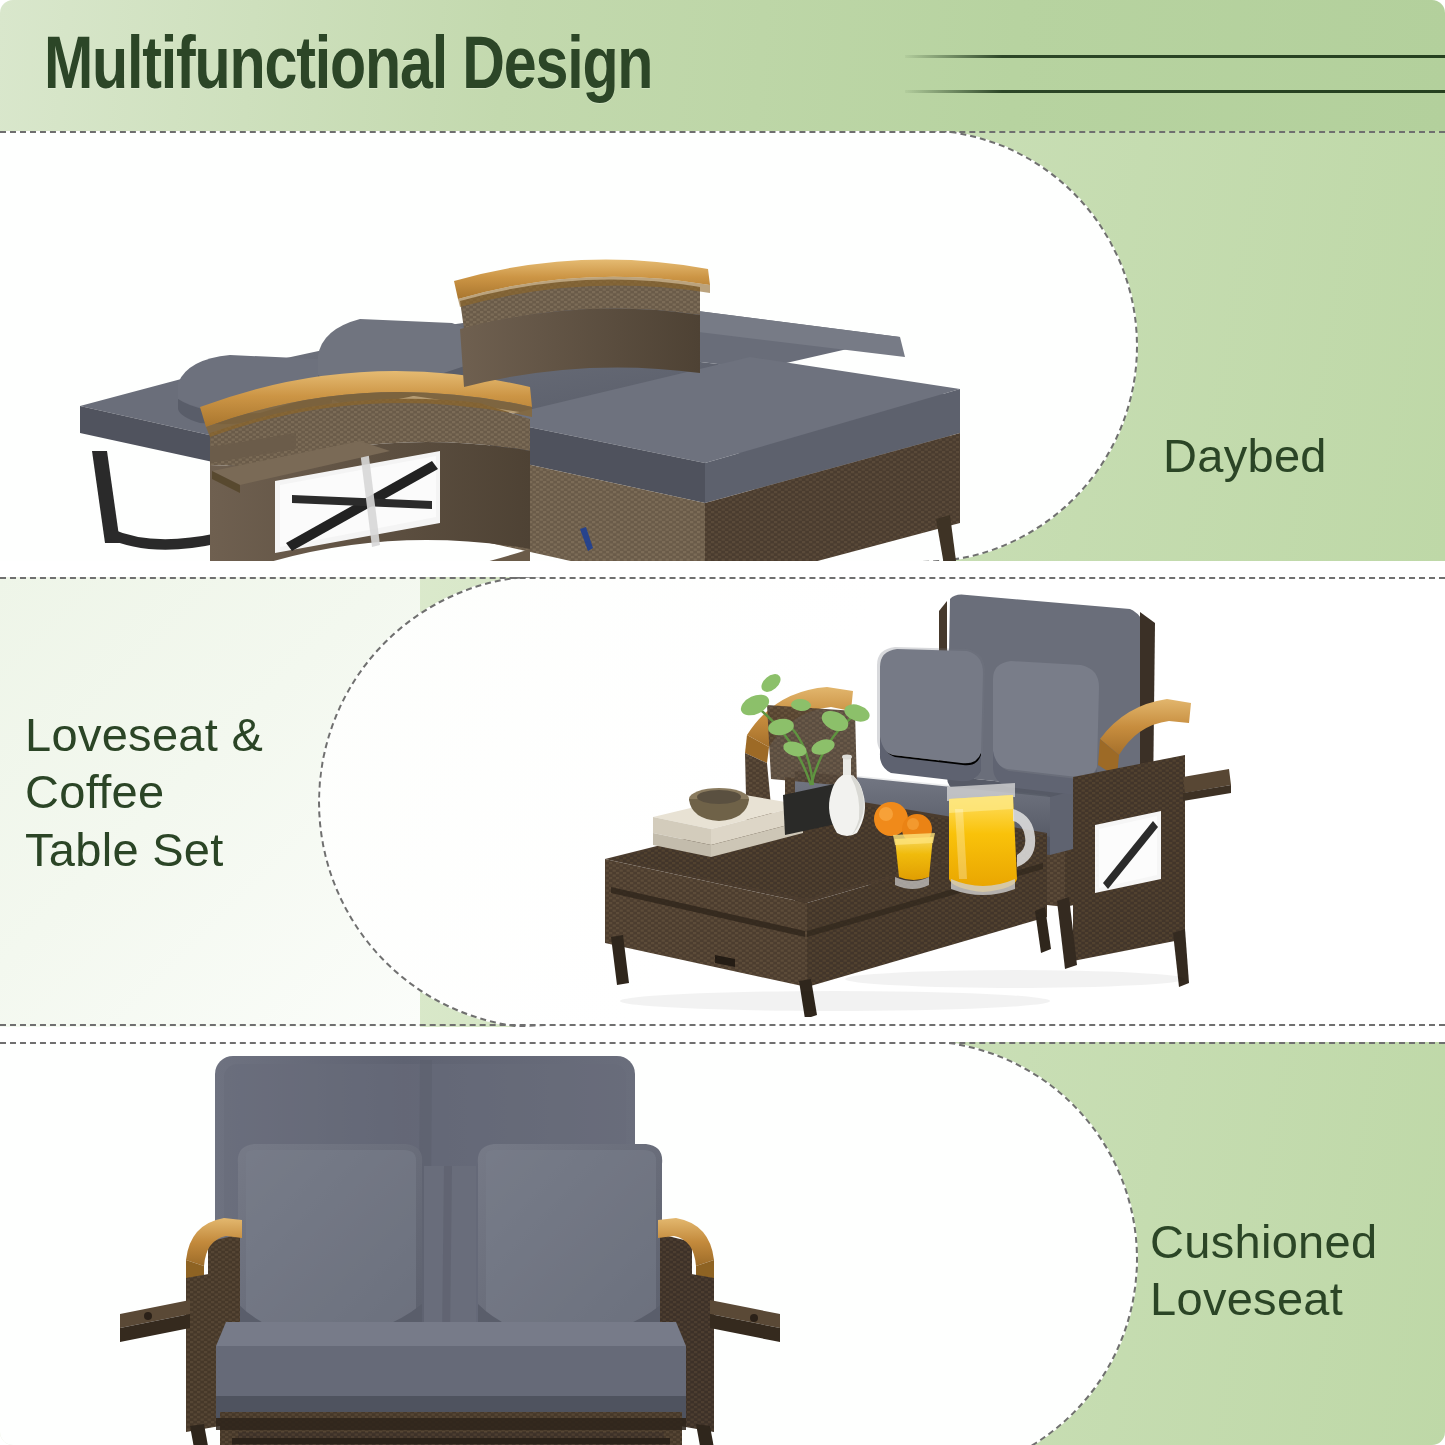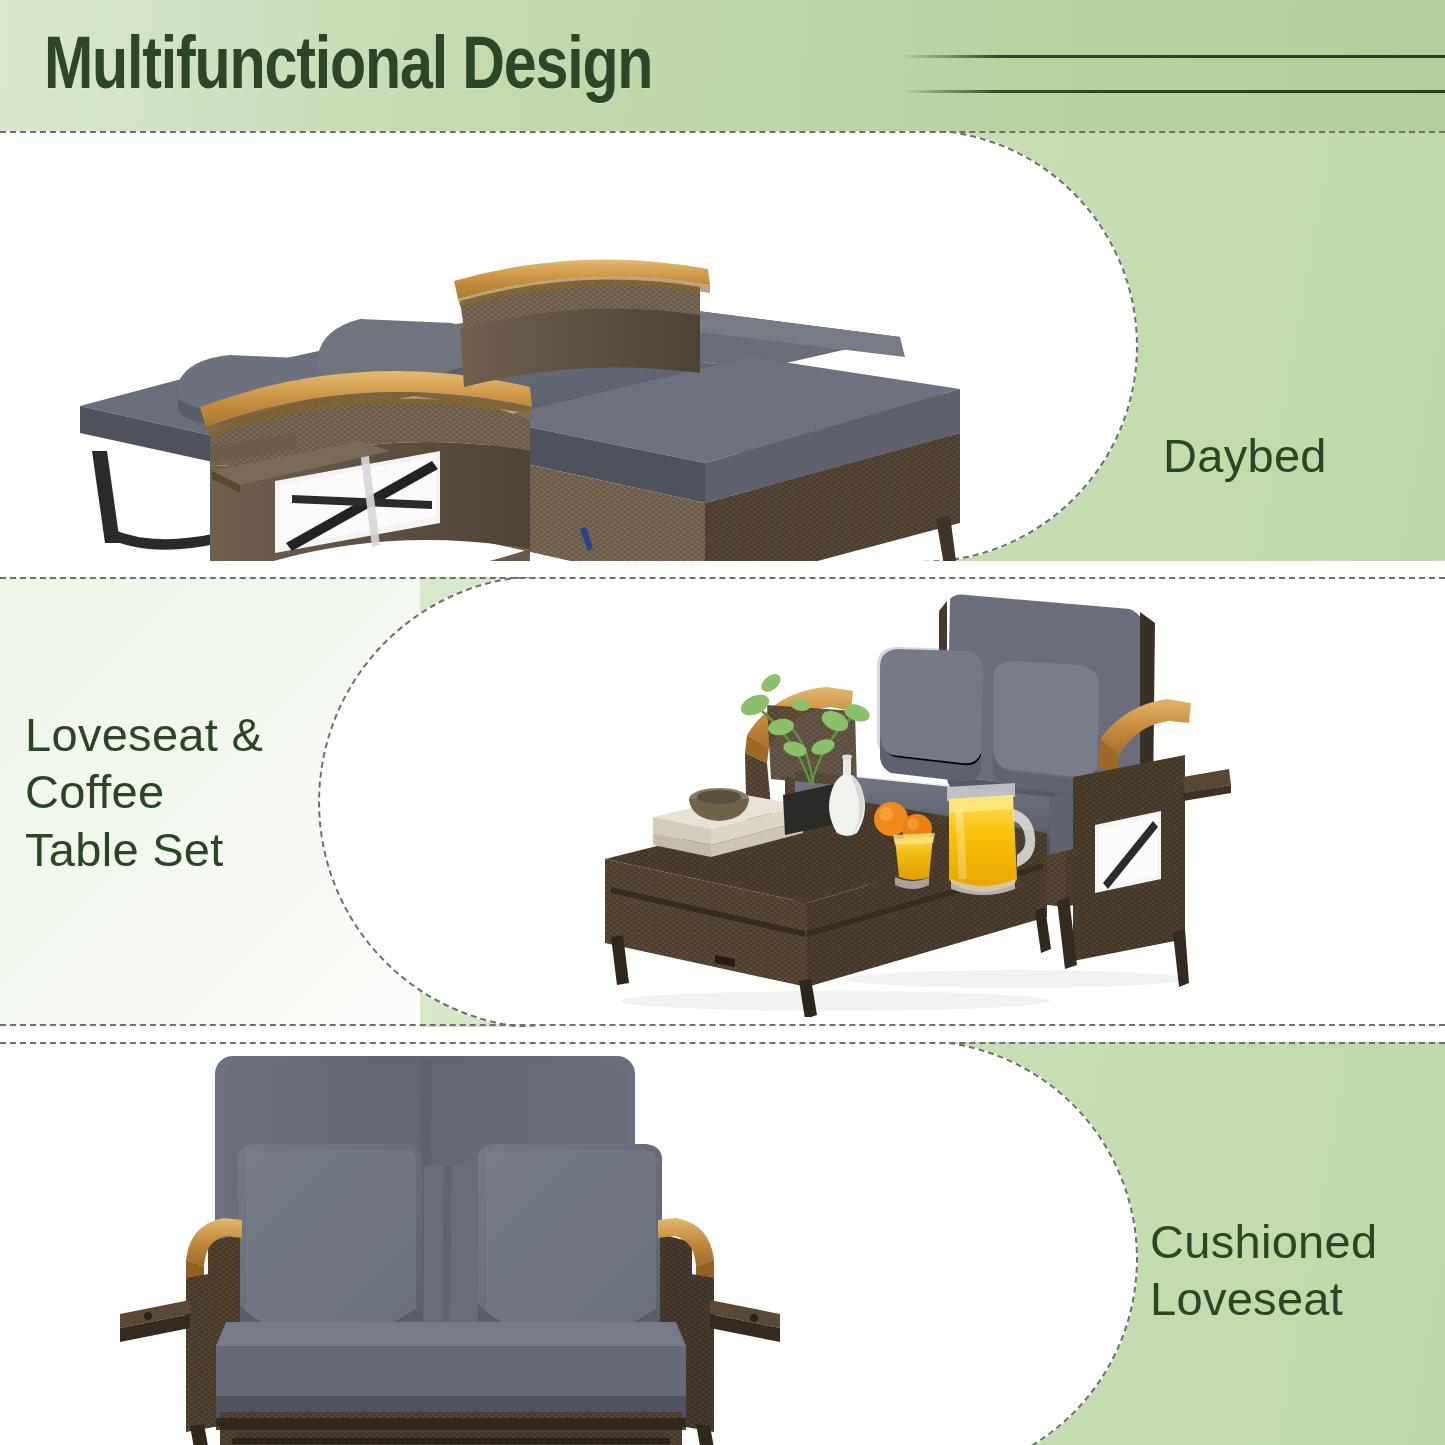--- a/index.html
+++ b/index.html
@@ -3,21 +3,21 @@
 <meta charset="utf-8">
 <style>
   * { box-sizing: border-box; margin:0; padding:0; }
   html,body { width:1445px; height:1445px; }
   body {
     font-family: "Liberation Sans", sans-serif;
     background:#ffffff;
     overflow:hidden;
     position:relative;
   }
-  #root { position:absolute; left:0; top:0; width:1445px; height:1445px; overflow:hidden; }
+  #root { position:absolute; left:0; top:0; width:1445px; height:1445px; overflow:hidden;border-radius:13px; }
 
   
   .header {
     position:absolute; left:0; top:0; width:1445px; height:131px;
     background: linear-gradient(95deg,#d9e7cc 0%,#c3d9ae 35%,#b7d3a0 70%,#b3d09c 100%);
     overflow:hidden;
   }
   .header-title {
     position:absolute; left:44px; top:24px;
     font-family:"Liberation Sans", sans-serif;

